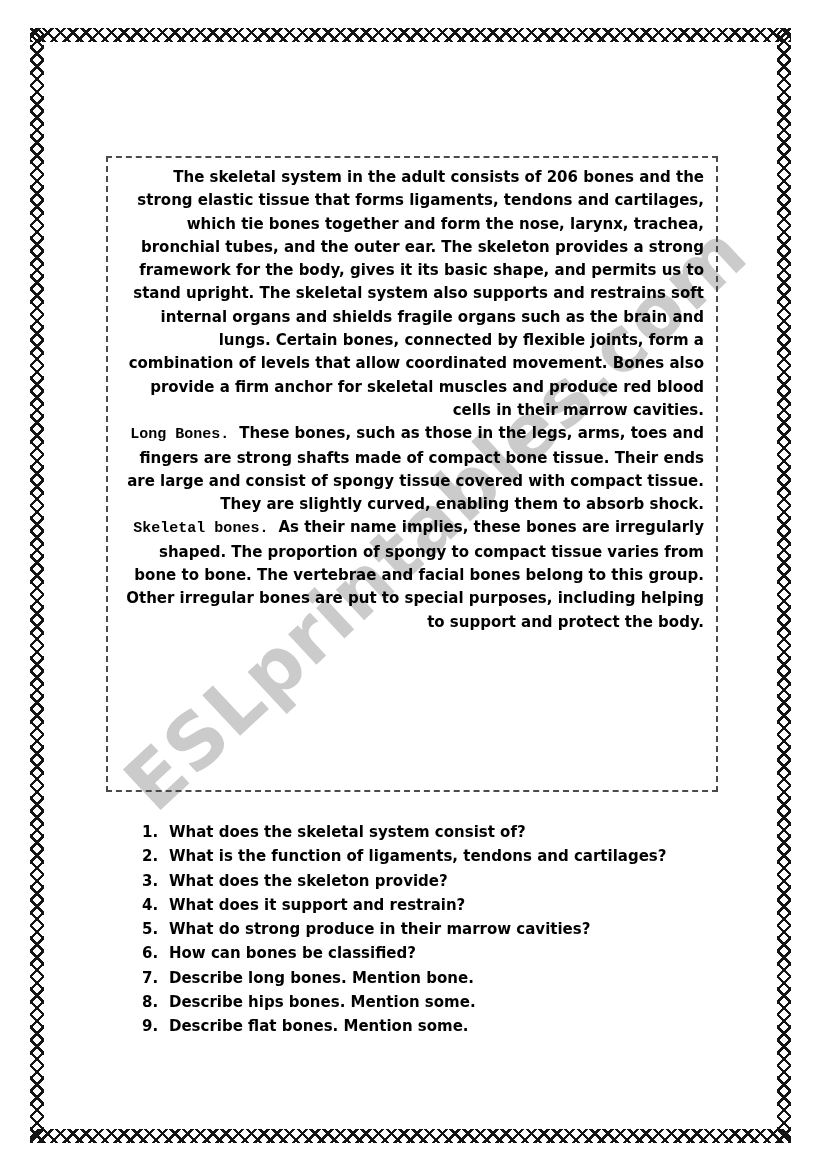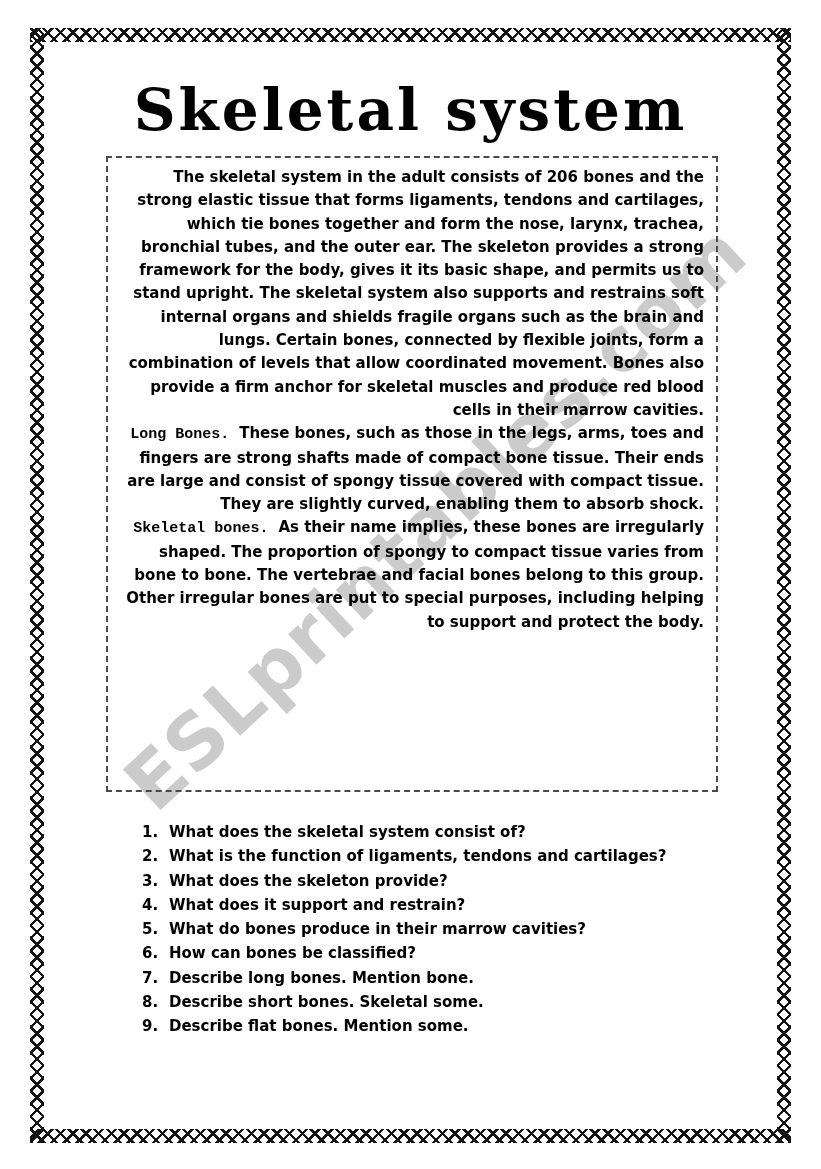--- a/index.html
+++ b/index.html
@@ -120,21 +120,20 @@
 </head>
 <body>
 
 <div class="page">
 
   <div class="border-strip border-top"></div>
   <div class="border-strip border-bottom"></div>
   <div class="border-strip border-left"></div>
   <div class="border-strip border-right"></div>
 
-  <h1 class="title">Skeletal system</h1>
 
   <div class="watermark">ESLprintables.com</div>
 
   <div class="textbox">
     <p class="intro">The skeletal system in the adult consists of 206 bones and the strong elastic tissue that forms ligaments, tendons and cartilages, which tie bones together and form the nose, larynx, trachea, bronchial tubes, and the outer ear. The skeleton provides a strong framework for the body, gives it its basic shape, and permits us to stand upright. The skeletal system also supports and restrains soft internal organs and shields fragile organs such as the brain and lungs. Certain bones, connected by flexible joints, form a combination of levels that allow coordinated movement. Bones also provide a firm anchor for skeletal muscles and produce red blood cells in their marrow cavities.</p>
 
     <p class="bone-paragraph"><span class="bone-lead">Long Bones.</span><span class="bone-text">These bones, such as those in the legs, arms, toes and fingers are strong shafts made of compact bone tissue. Their ends are large and consist of spongy tissue covered with compact tissue. They are slightly curved, enabling them to absorb shock.</span></p>
 
 
 
@@ -154,33 +153,33 @@
       <li>
           <span class="qnum">3.</span>
           <span class="qtext">What does the skeleton provide?</span>
         </li>
       <li>
           <span class="qnum">4.</span>
           <span class="qtext">What does it support and restrain?</span>
         </li>
       <li>
           <span class="qnum">5.</span>
-          <span class="qtext">What do bones produce in their marrow cavities?</span>
+          <span class="qtext">What do strong produce in their marrow cavities?</span>
         </li>
       <li>
           <span class="qnum">6.</span>
           <span class="qtext">How can bones be classified?</span>
         </li>
       <li>
           <span class="qnum">7.</span>
           <span class="qtext">Describe long bones. Mention bone.</span>
         </li>
       <li>
           <span class="qnum">8.</span>
-          <span class="qtext">Describe short bones. Skeletal some.</span>
+          <span class="qtext">Describe hips bones. Mention some.</span>
         </li>
       <li>
           <span class="qnum">9.</span>
           <span class="qtext">Describe flat bones. Mention some.</span>
         </li>
     </ol>
   </div>
 
 </div>
 

